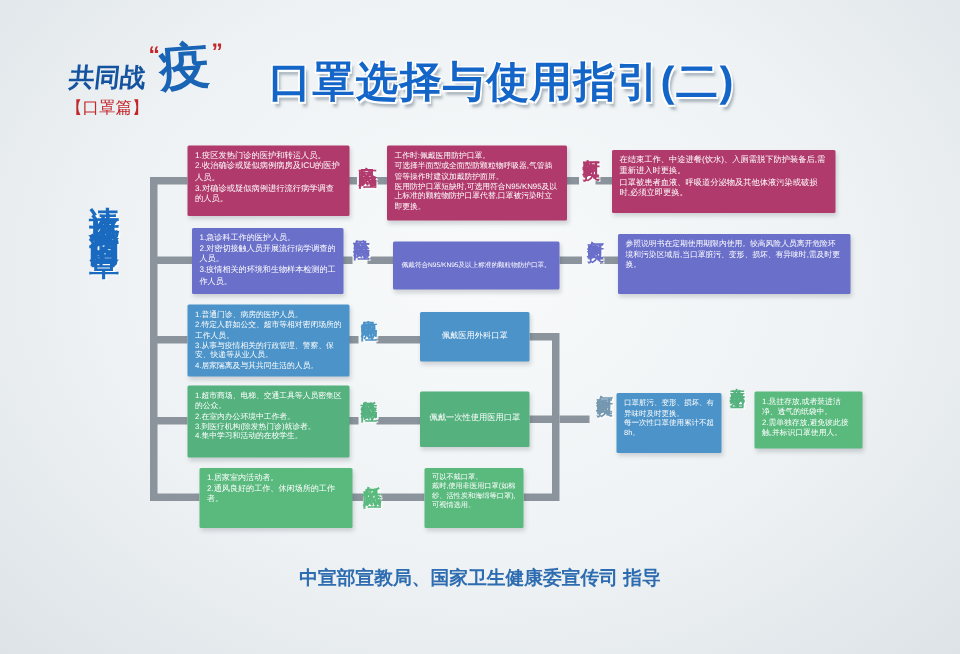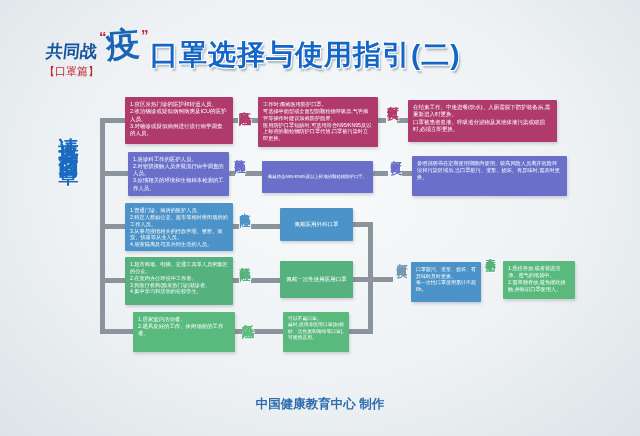--- a/index.html
+++ b/index.html
@@ -7,21 +7,21 @@
     background:radial-gradient(ellipse at 50% 42%, #f8fafb 0%, #eef2f4 55%, #dde3e7 100%);
     font-family:"Liberation Sans","DejaVu Sans",sans-serif;}
   
   .logo{position:absolute;left:44px;top:26px;width:120px;height:58px;}
   .logo-main{position:absolute;left:2px;top:14px;font-size:17px;font-weight:bold;color:#14539f;transform:skewX(-6deg);}
   .logo-q1{position:absolute;left:55px;top:2px;font-size:15px;font-weight:bold;color:#c3272b;}
   .logo-word{position:absolute;left:62px;top:-4px;font-size:34px;font-weight:bold;color:#1a64b5;font-family:"DejaVu Serif",serif;transform:rotate(-4deg);}
   .logo-q2{position:absolute;left:97px;top:0px;font-size:15px;font-weight:bold;color:#c3272b;}
   .logo-tag{position:absolute;left:0px;top:38px;font-size:11px;font-weight:normal;color:#c3272b;letter-spacing:0px;}
   
-  .title{position:absolute;left:150px;top:36px;width:340px;text-align:left;
+  .title{position:absolute;left:150px;top:36px;width:340px;text-align:right;
     font-size:28px;font-weight:bold;color:#1465c8;letter-spacing:1px;
     text-shadow:-1px -1px 0 #fff,1px -1px 0 #fff,-1px 1px 0 #fff,1px 1px 0 #fff,2px 3px 2px rgba(110,125,140,.55);}
   
   .prompt{position:absolute;left:56px;top:122px;writing-mode:vertical-rl;text-orientation:upright;
     font-size:20px;font-weight:bold;color:#1a6ac0;letter-spacing:4px;
     text-shadow:1px 1px 0 #fff;}
   
   .conn{position:absolute;background:#8b949c;}
   
   .box{position:absolute;box-sizing:border-box;color:#fff;padding:4px 5px;
@@ -146,15 +146,15 @@
 戴时,使用非医用口罩(如棉纱、活性炭和海绵等口罩),可视情选用。</div>
 
   <div class="vlabel" id="w3" style="color: rgb(116, 152, 176);">何时更换</div>
   <div class="box" id="q3" style="background: rgb(75, 147, 200);">口罩脏污、变形、损坏、有异味时及时更换。
 每一次性口罩使用累计不超8h。</div>
 
   <div class="vlabel" id="tiplabel" style="color: rgb(85, 178, 127);">存放小贴士</div>
   <div class="box" id="tipbox" style="background: rgb(90, 186, 126);">1.悬挂存放,或者装进洁净、透气的纸袋中。
 2.需单独存放,避免彼此接触,并标识口罩使用人。</div>
 
-  <div class="credit2">中国健康教育中心  制作</div>
+  <div class="credit1">中宣部宣教局、国家卫生健康委宣传司  指导</div>
 
 </div>
 
 </body></html>

